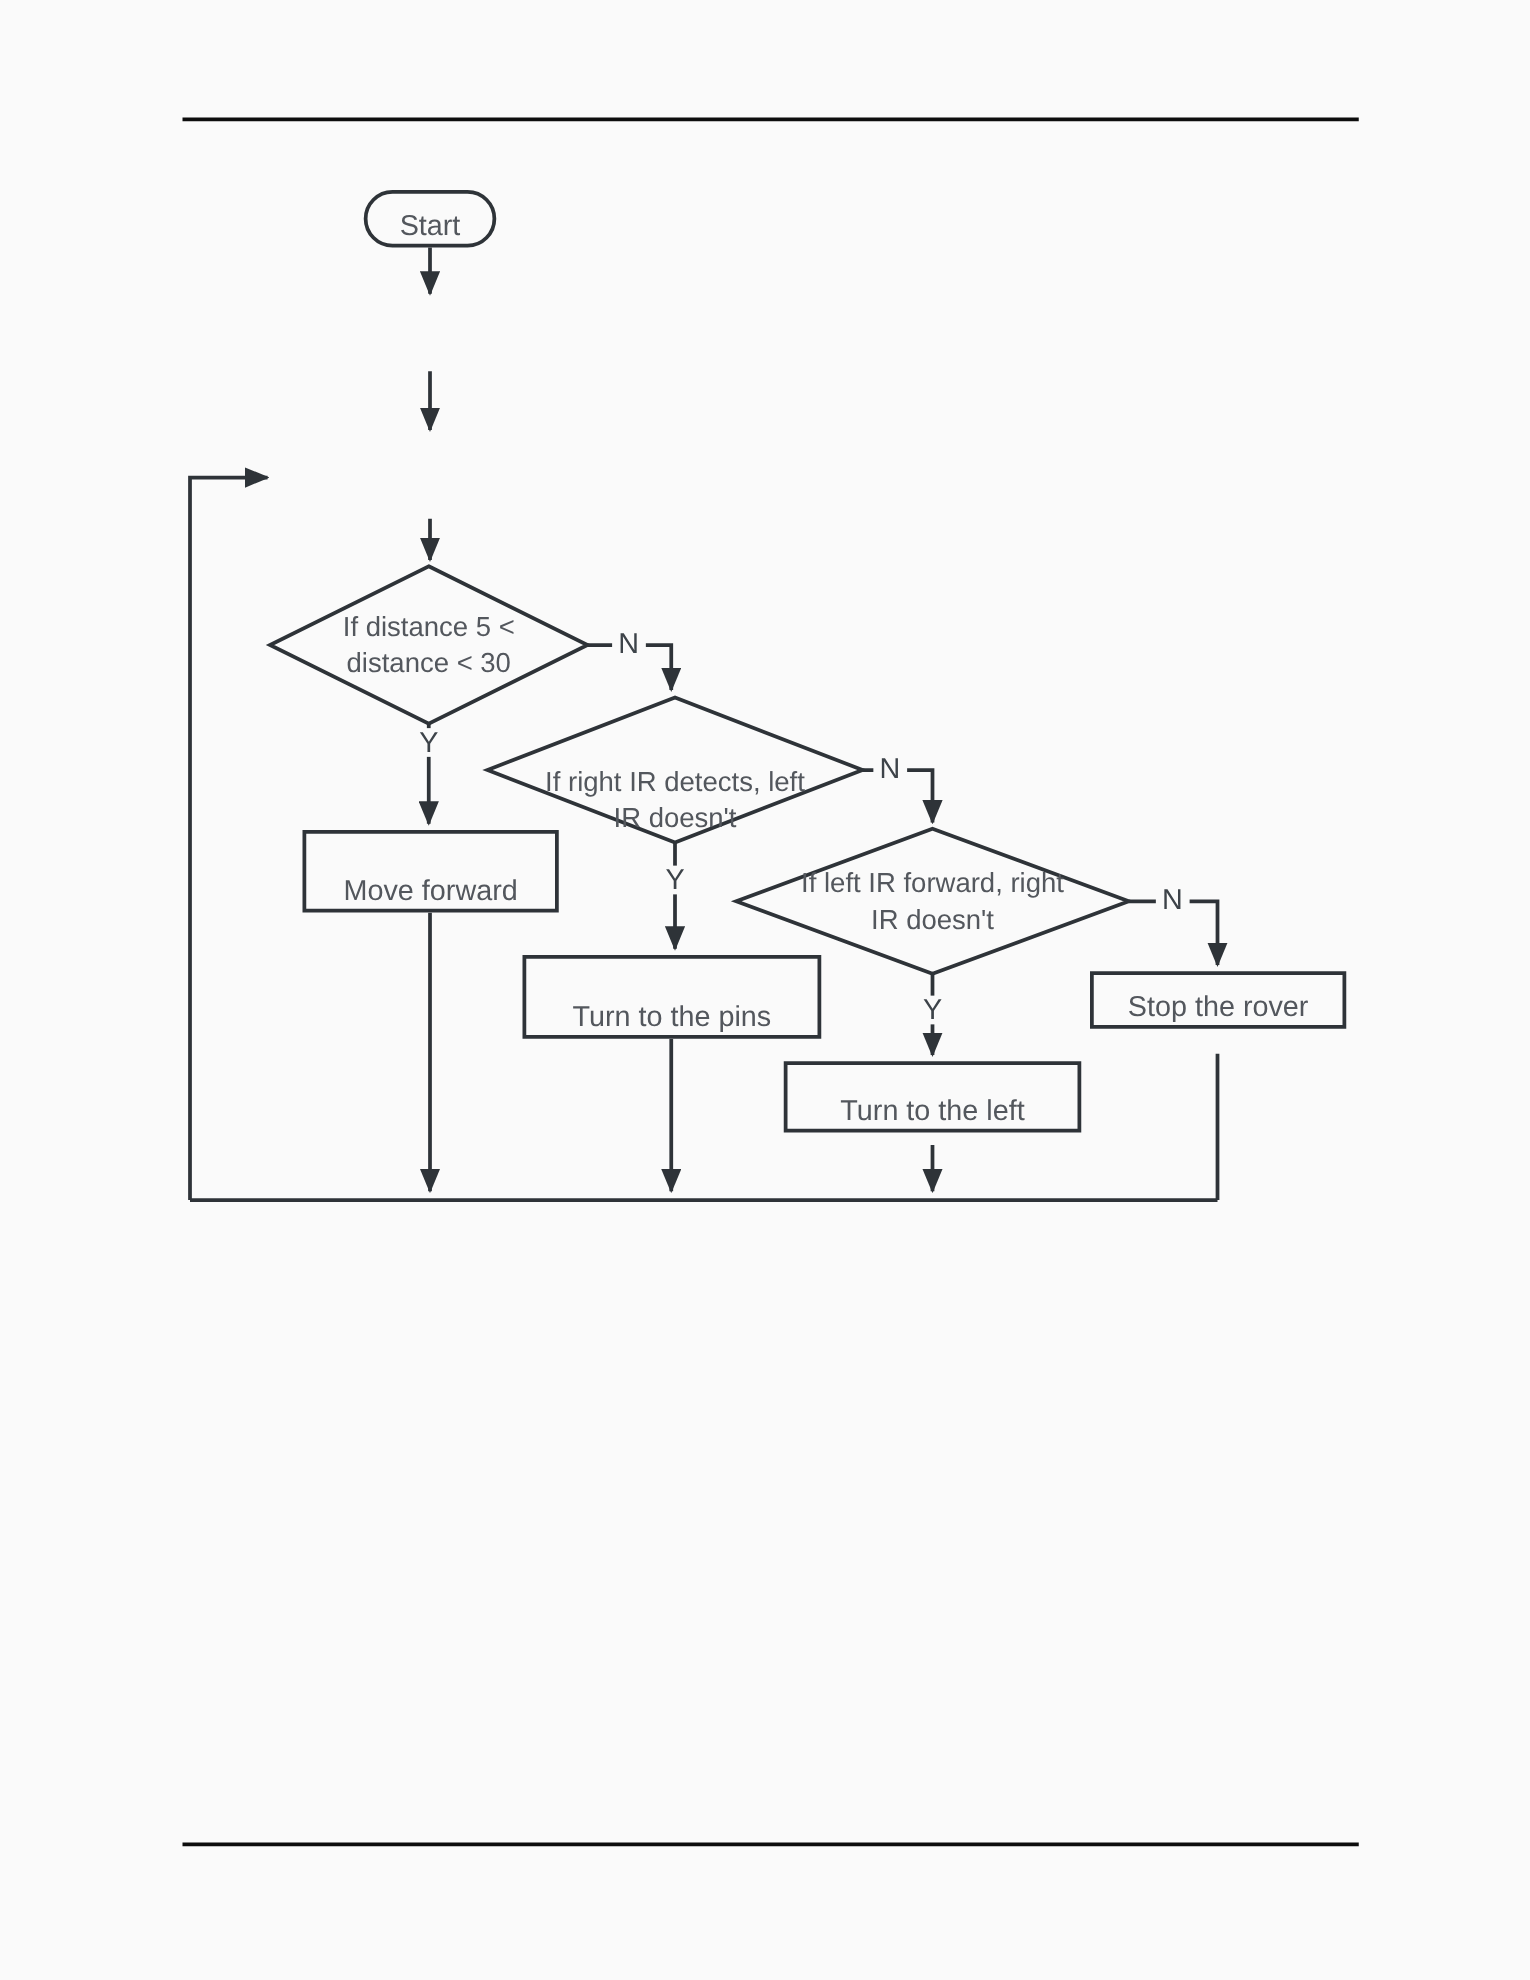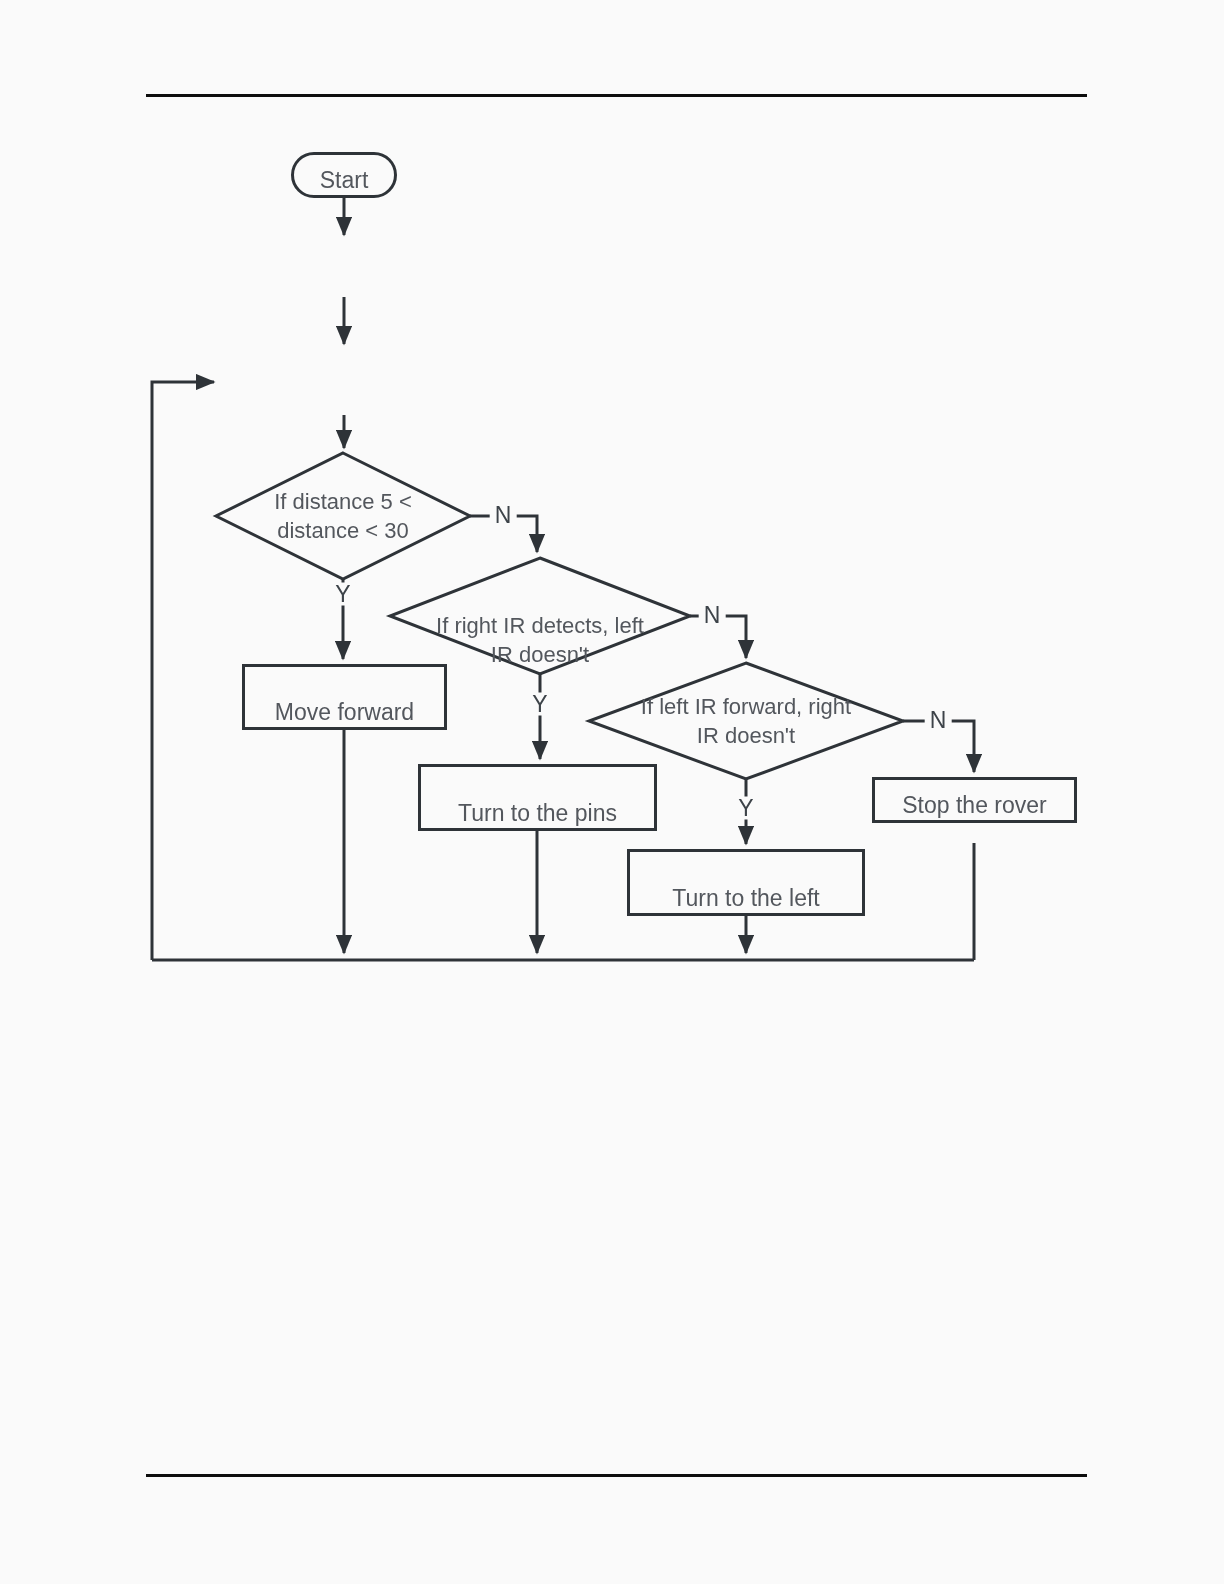--- a/index.html
+++ b/index.html
@@ -120,21 +120,21 @@
 
 
   <div class="node" style="left:242px; top:664px; width:205px; height:66px;">
     <span>Move forward</span>
   </div>
 
   <div class="node" style="left:418px; top:764px; width:239px; height:67px;">
     <span>Turn to the pins</span>
   </div>
 
-  <div class="node" style="left:627px; top:849px; width:238px; height:67px;">
+  <div class="node" style="left:627px; top:849px; width:238px; height:57px;">
     <span>Turn to the left</span>
   </div>
 
   <div class="node" style="left:872px; top:777px; width:205px; height:46px;">
     <span>Stop the rover</span>
   </div>
 
   <div class="diamond-label" style="left:343px; top:516px; width:250px;">If distance 5 &lt;
 distance &lt; 30</div>
 

